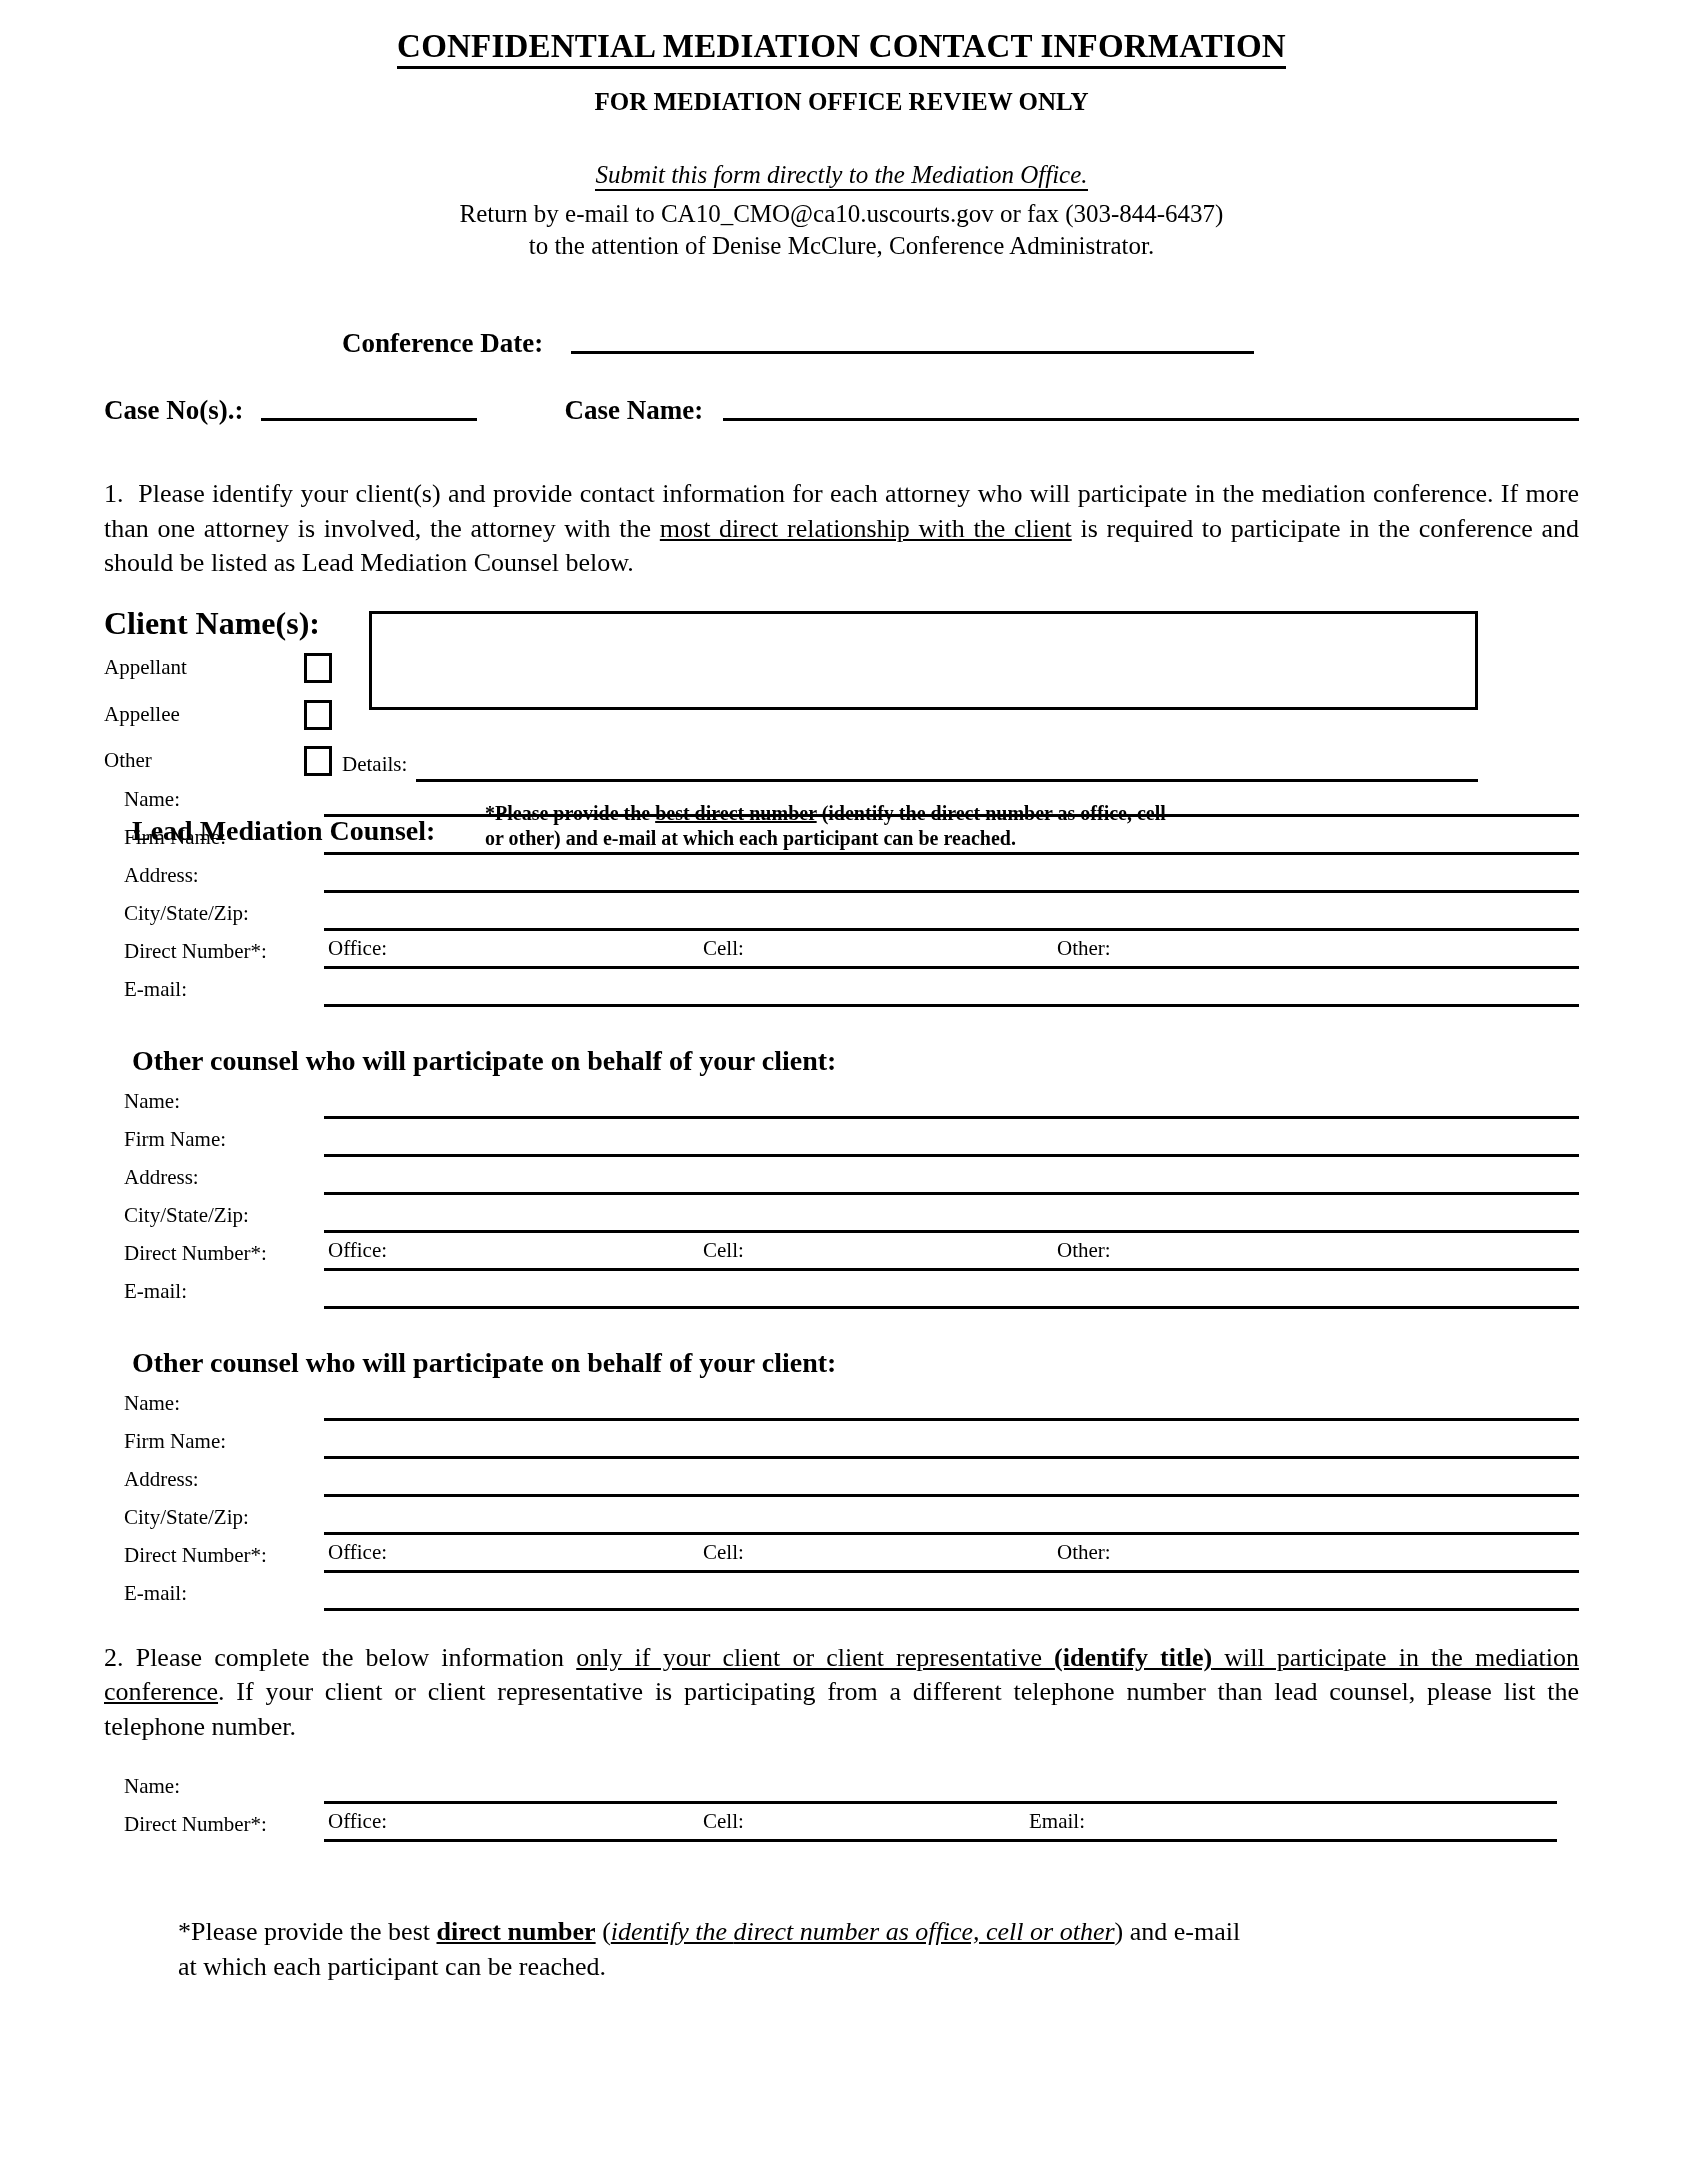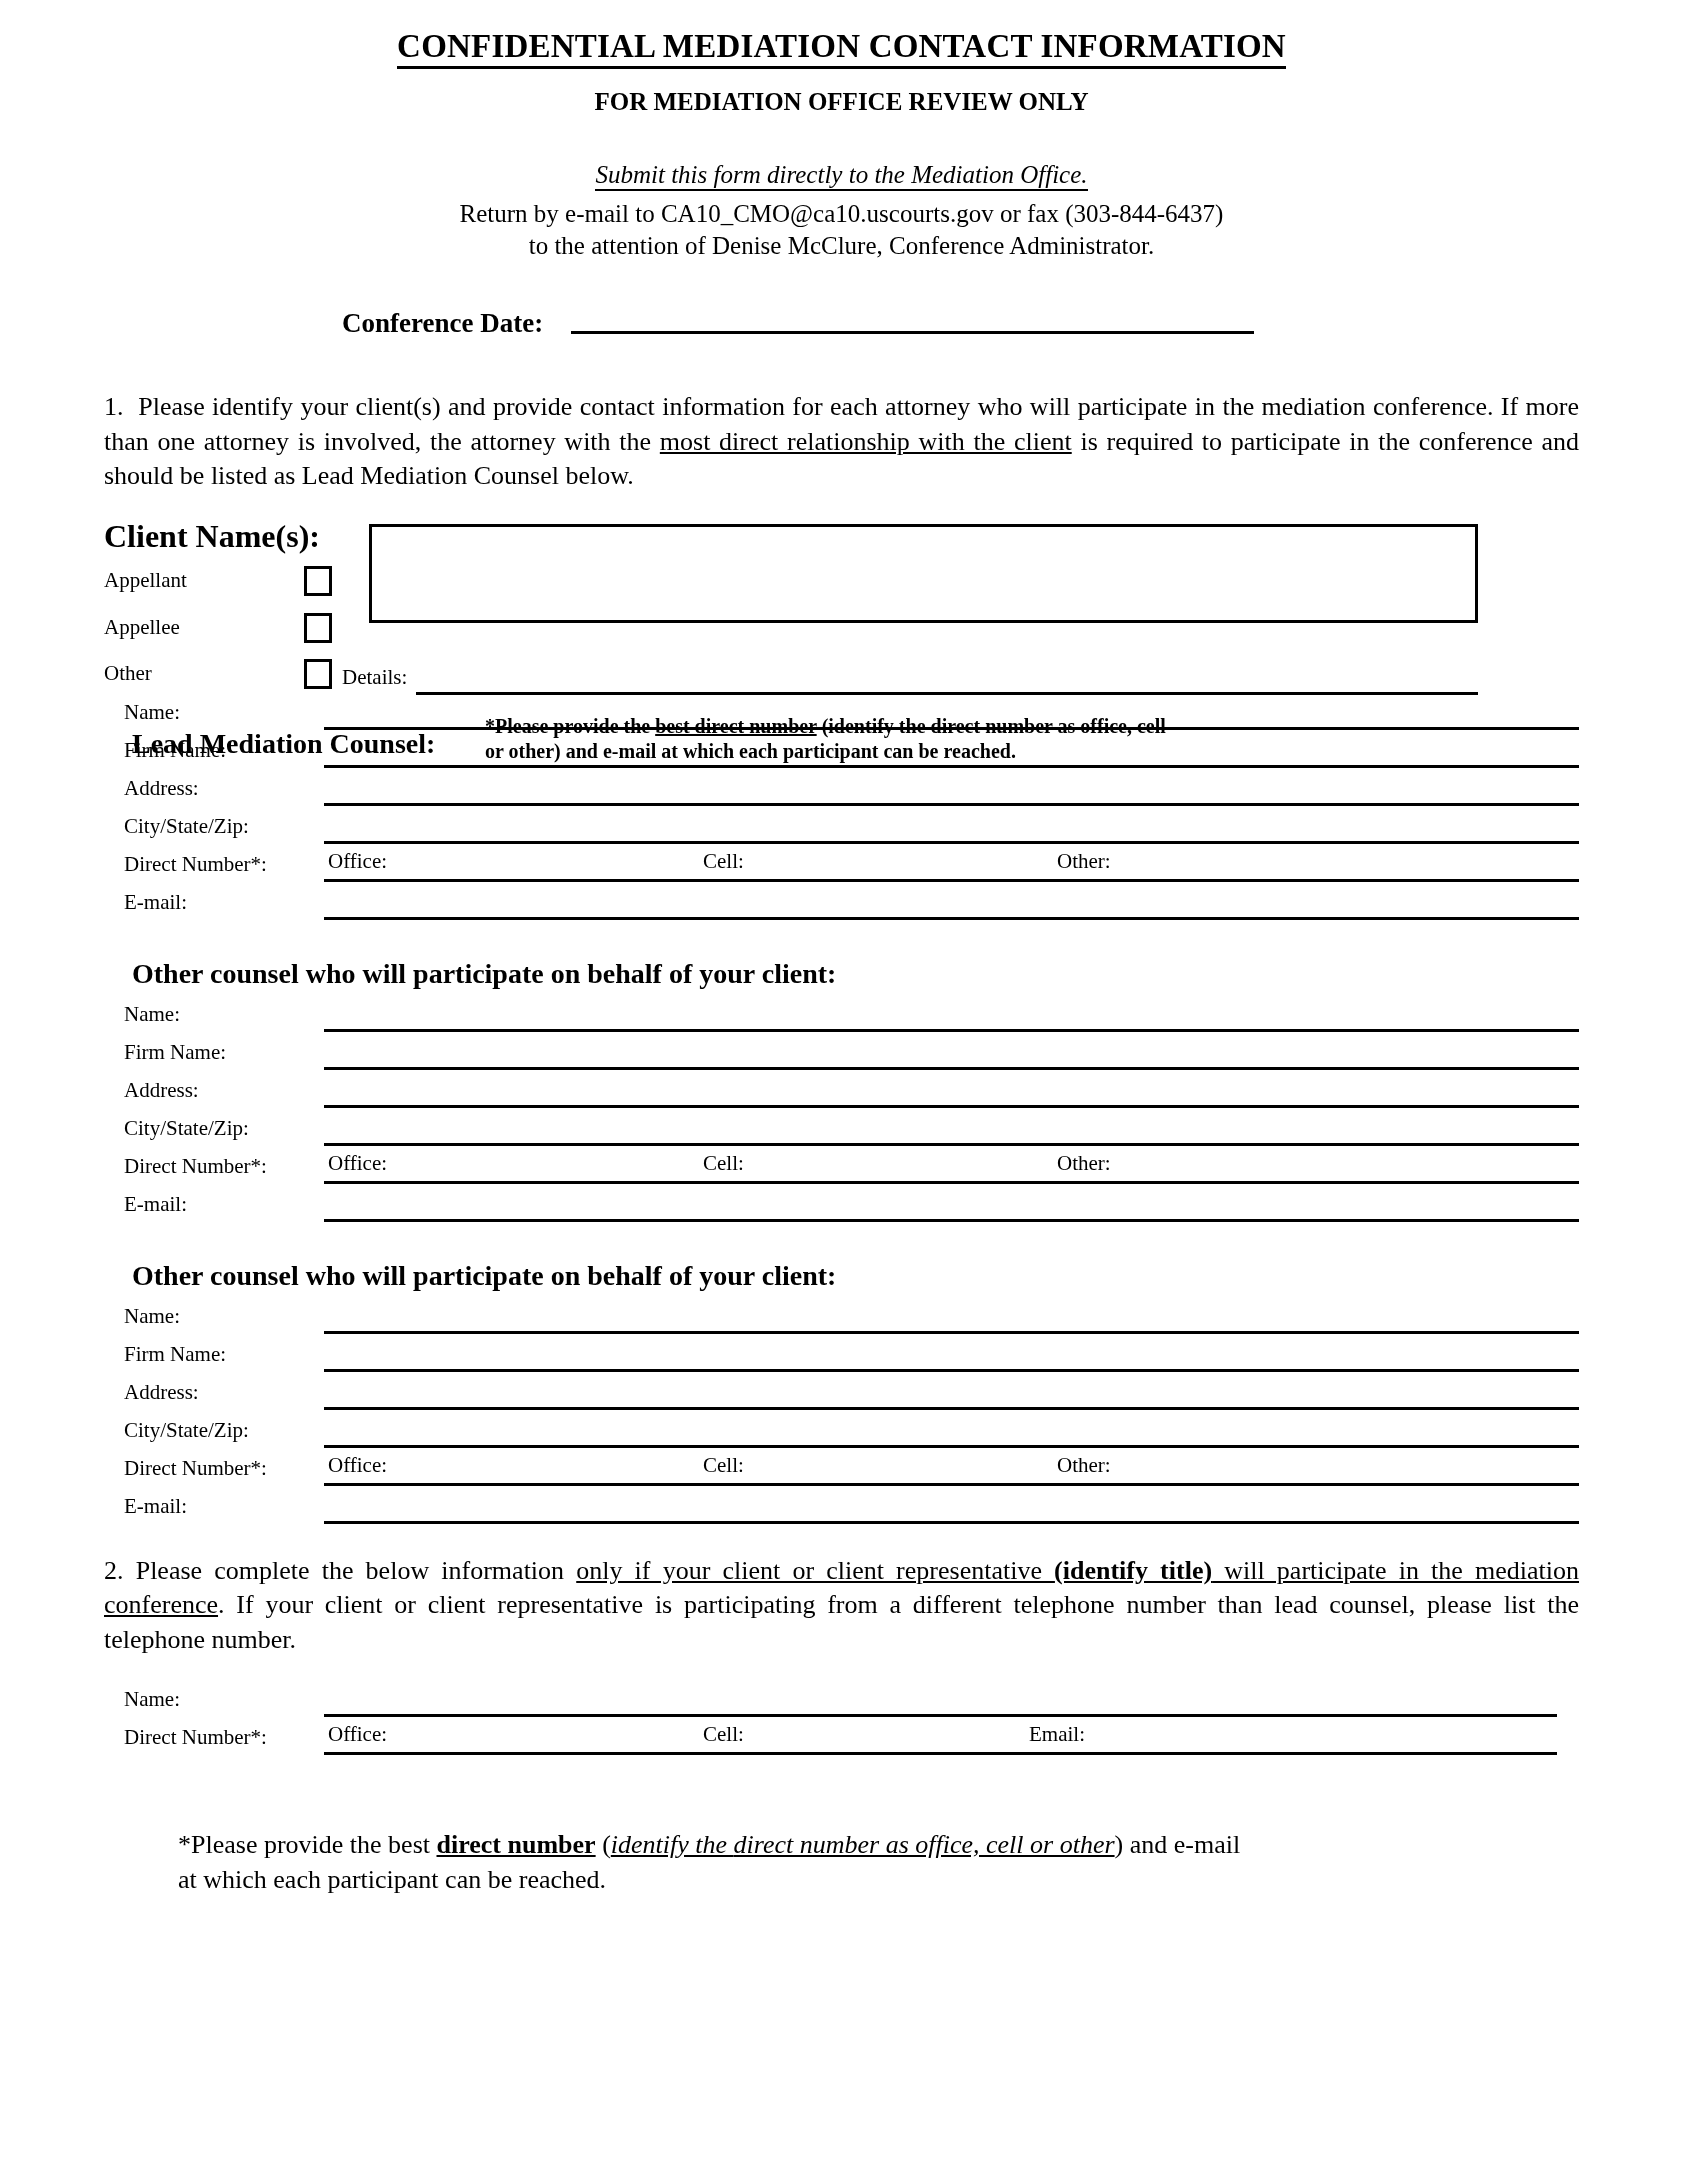--- a/index.html
+++ b/index.html
@@ -70,20 +70,21 @@
     margin-top: 48px;
     display: flex;
     align-items: flex-end;
     padding-left: 238px;
   }
   .conf-label {
     font-size: 27px;
     font-weight: bold;
     white-space: nowrap;
     line-height: 1;
+    margin-top: 20px;
   }
   .rule {
     border-bottom: 3px solid #000;
     height: 0;
   }
   .conf-rule {
     flex: 0 0 683px;
     margin-left: 28px;
     margin-bottom: 3px;
   }
@@ -285,20 +286,26 @@
     <div class="return-line">
       <div>Return by e-mail to CA10_CMO@ca10.uscourts.gov or fax (303-844-6437)</div>
       <div>to the attention of Denise McClure, Conference Administrator.</div>
     </div>
 
     <div class="conf-row">
       <div class="conf-label">Conference Date:</div>
       <div class="rule conf-rule"></div>
     </div>
 
+    <div class="case-row">
+      <div class="case-no-label">Case No(s).:</div>
+      <div class="rule case-no-rule"></div>
+      <div class="case-name-label">Case Name:</div>
+      <div class="rule case-name-rule"></div>
+    </div>
 
     <div class="para para-1">
       <span>1.</span>&nbsp;
       <span>Please identify your client(s) and provide contact information for each attorney who will participate in the mediation conference. If more than one attorney is involved, the attorney with the </span><span class="u">most direct relationship with the client</span><span> is required to participate in the conference and should be listed as Lead Mediation Counsel below.</span>
     </div>
 
     <div class="client-block">
       <div class="client-label">Client Name(s):</div>
       <div class="client-box"></div>
 

